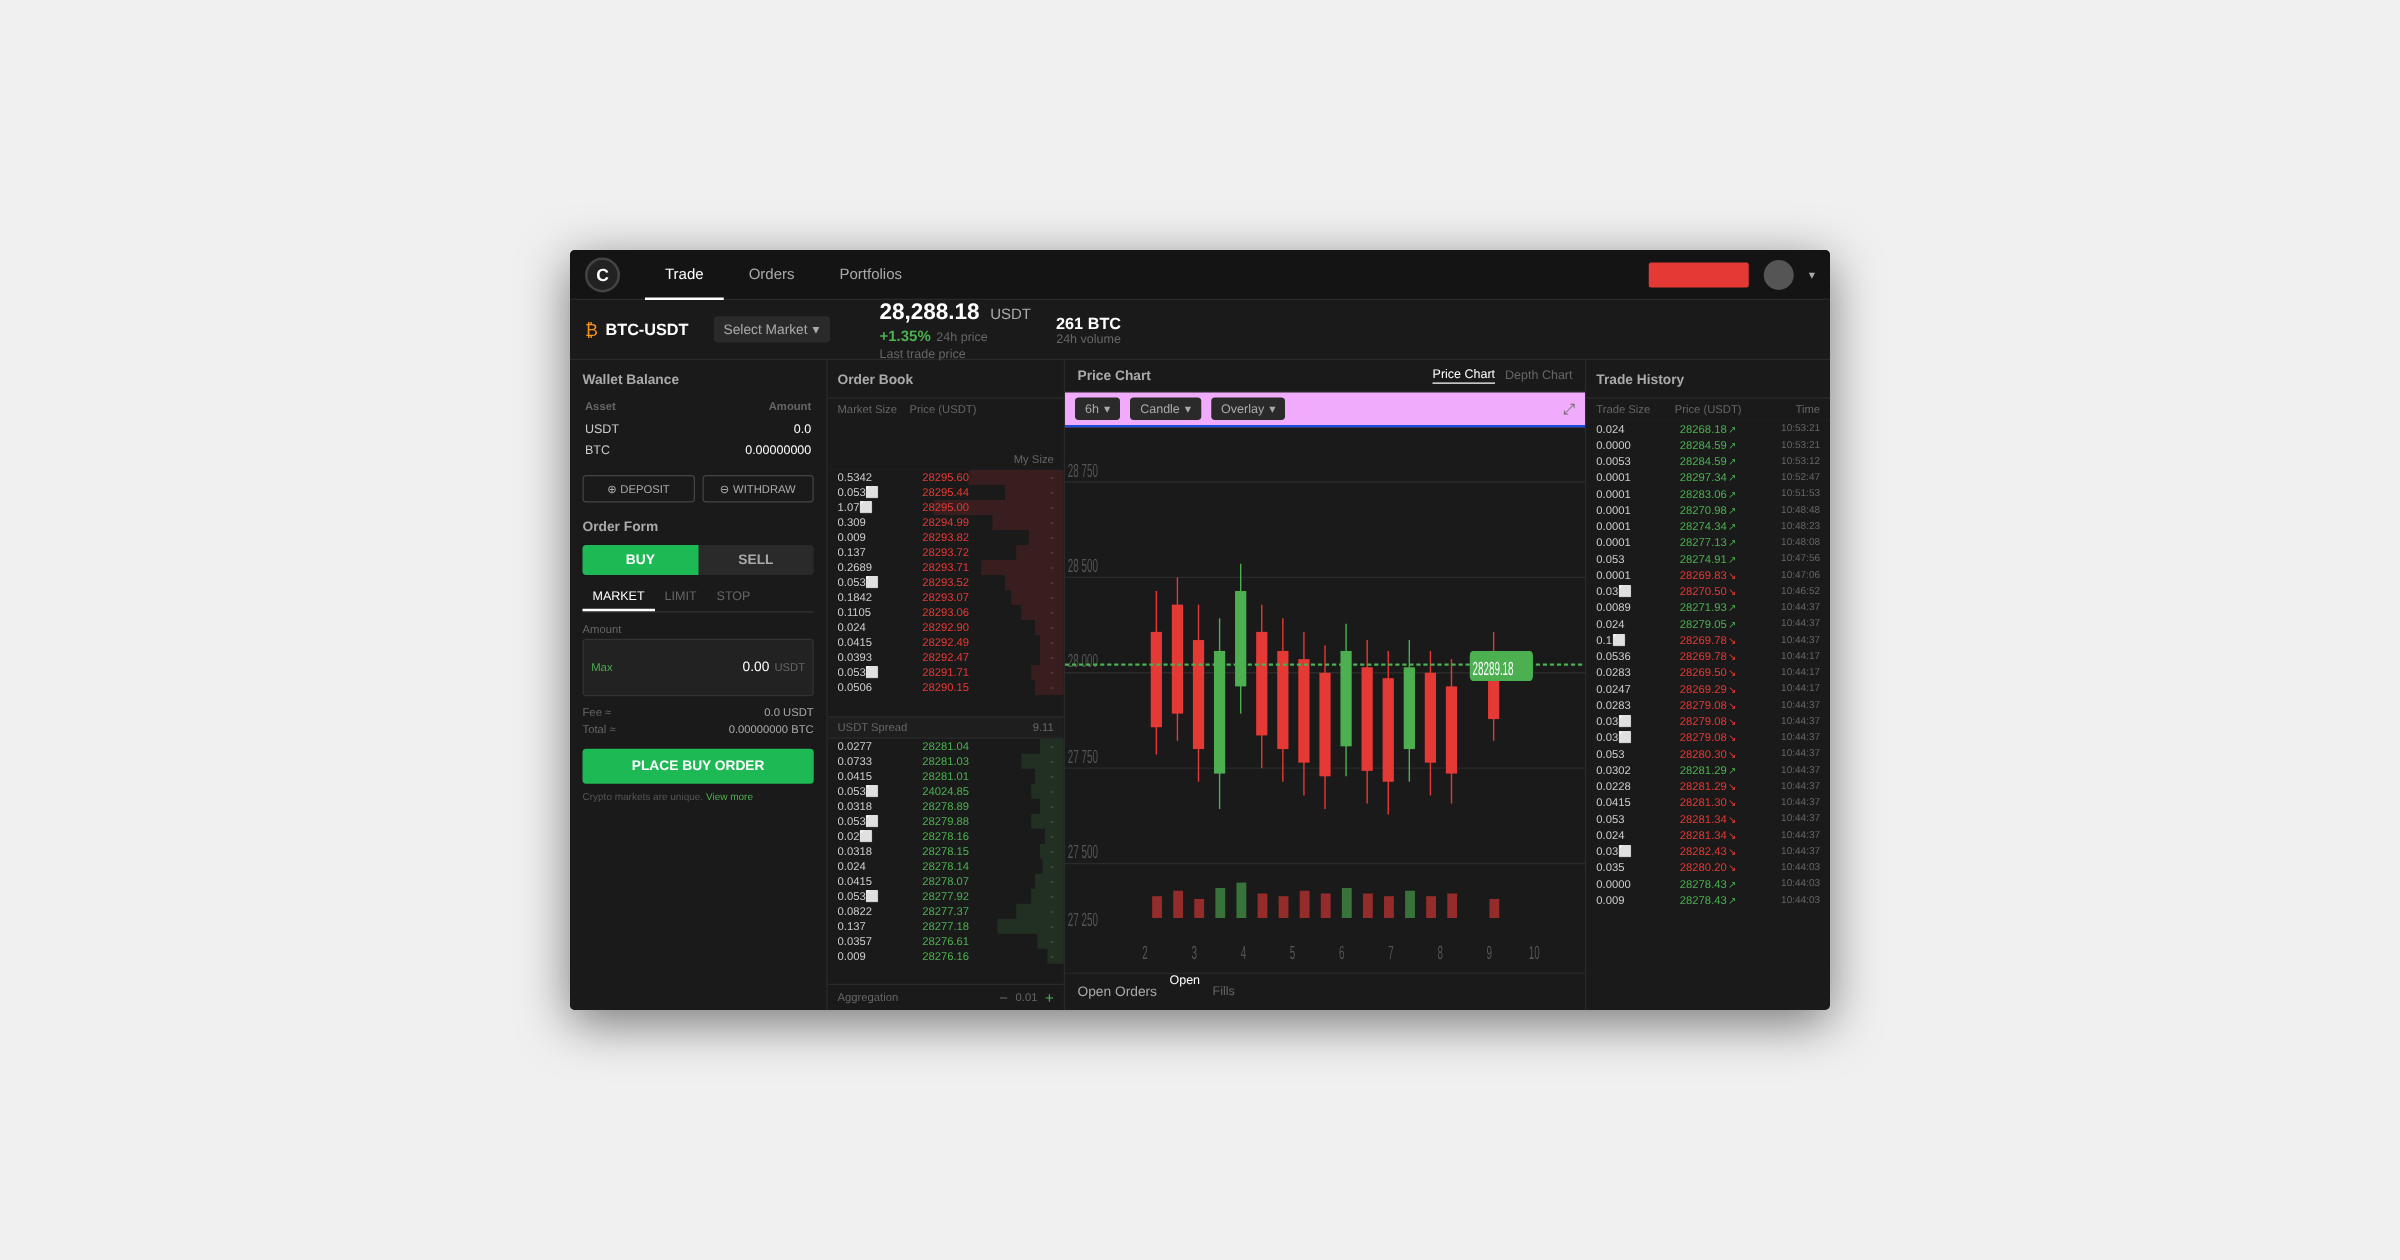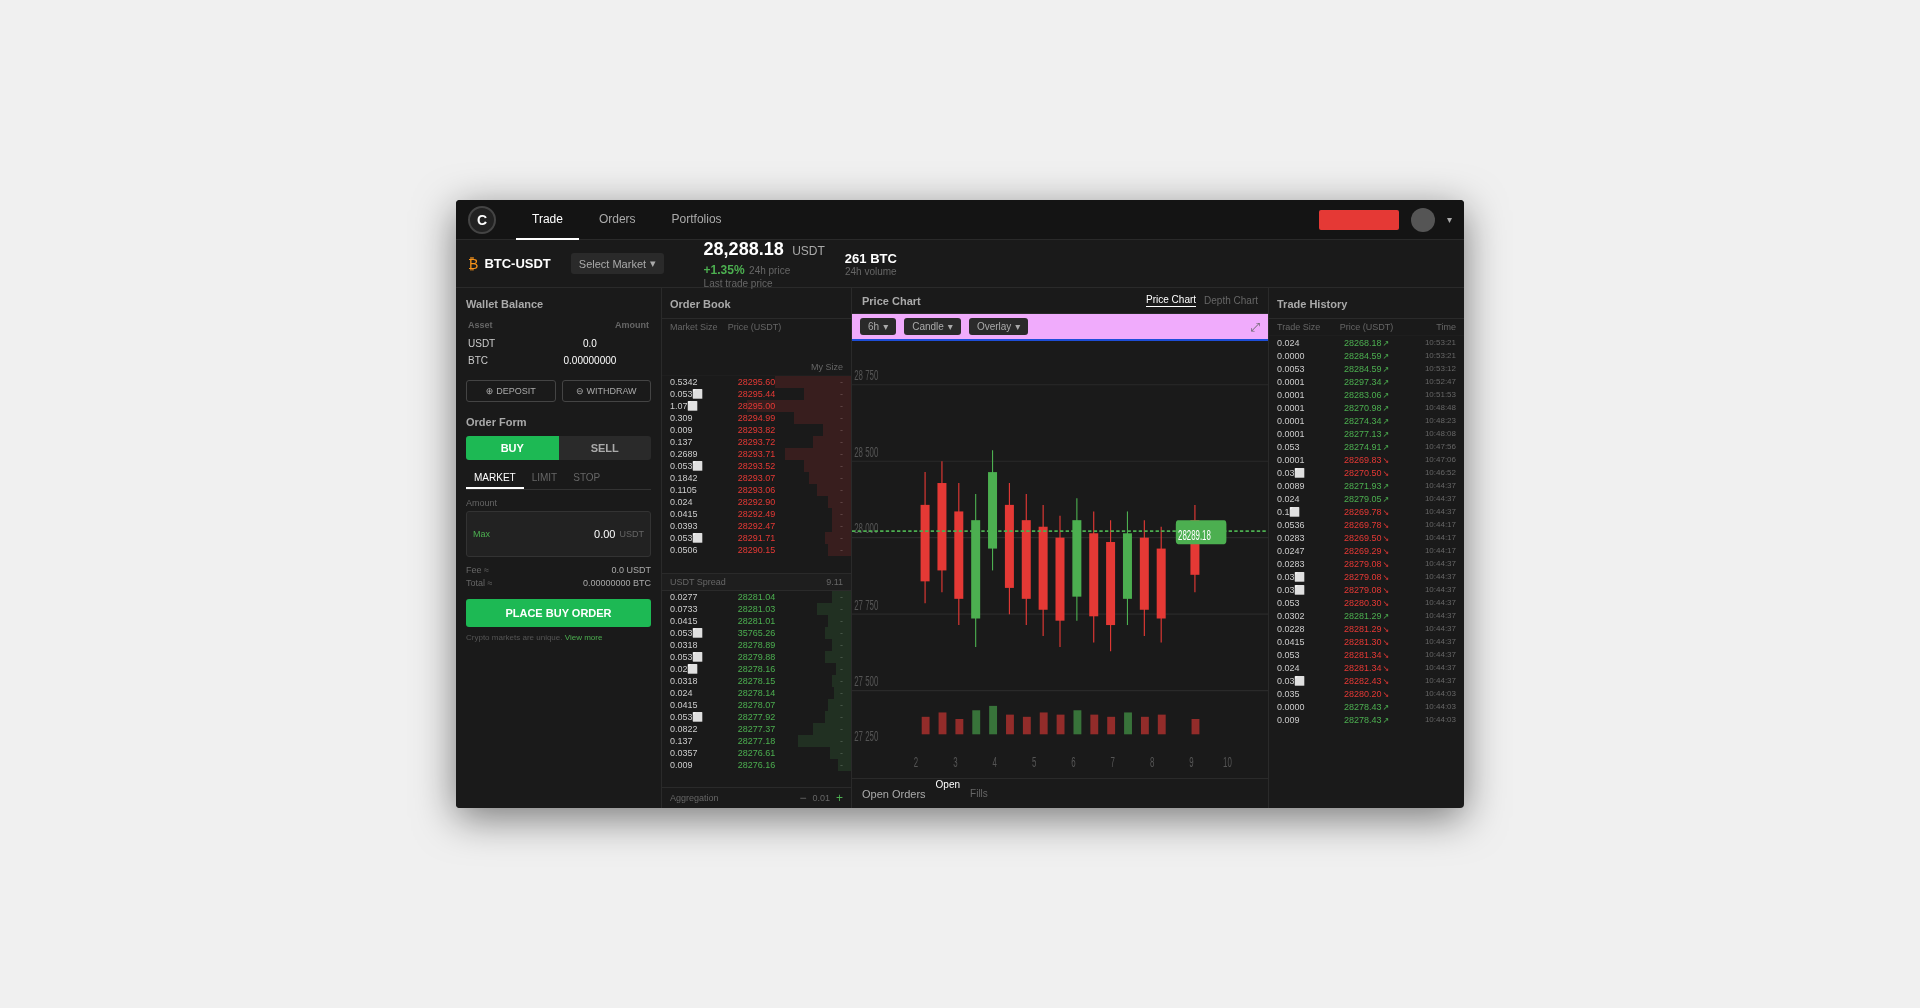--- a/index.html
+++ b/index.html
@@ -182,21 +182,21 @@
       font-size: 9px;
       text-align: left;
       padding-bottom: 4px;
     }
     .balance-table th:last-child { text-align: right; }
     .balance-table td {
       color: #ccc;
       font-size: 10px;
       padding: 2px 0;
     }
-    .balance-table td:last-child { text-align: center; color: #fff; }
+    .balance-table td:last-child { text-align: right; color: #fff; }
     .action-buttons {
       display: flex;
       gap: 6px;
       margin-bottom: 14px;
     }
     .btn-deposit, .btn-withdraw {
       flex: 1;
       padding: 5px 4px;
       font-size: 9px;
       border: 1px solid #444;
@@ -742,21 +742,21 @@
             <div class="ob-bar-green" style="width: 18%;"></div>
           </div>
           <div class="ob-row">
             <span class="size-col">0.0415</span>
             <span class="price-col bid">28281.01</span>
             <span class="mysize-col">-</span>
             <div class="ob-bar-green" style="width: 12%;"></div>
           </div>
           <div class="ob-row">
             <span class="size-col">0.053⬜</span>
-            <span class="price-col bid">35765.26</span>
+            <span class="price-col bid">24024.85</span>
             <span class="mysize-col">-</span>
             <div class="ob-bar-green" style="width: 14%;"></div>
           </div>
           <div class="ob-row">
             <span class="size-col">0.0318</span>
             <span class="price-col bid">28278.89</span>
             <span class="mysize-col">-</span>
             <div class="ob-bar-green" style="width: 10%;"></div>
           </div>
           <div class="ob-row">

